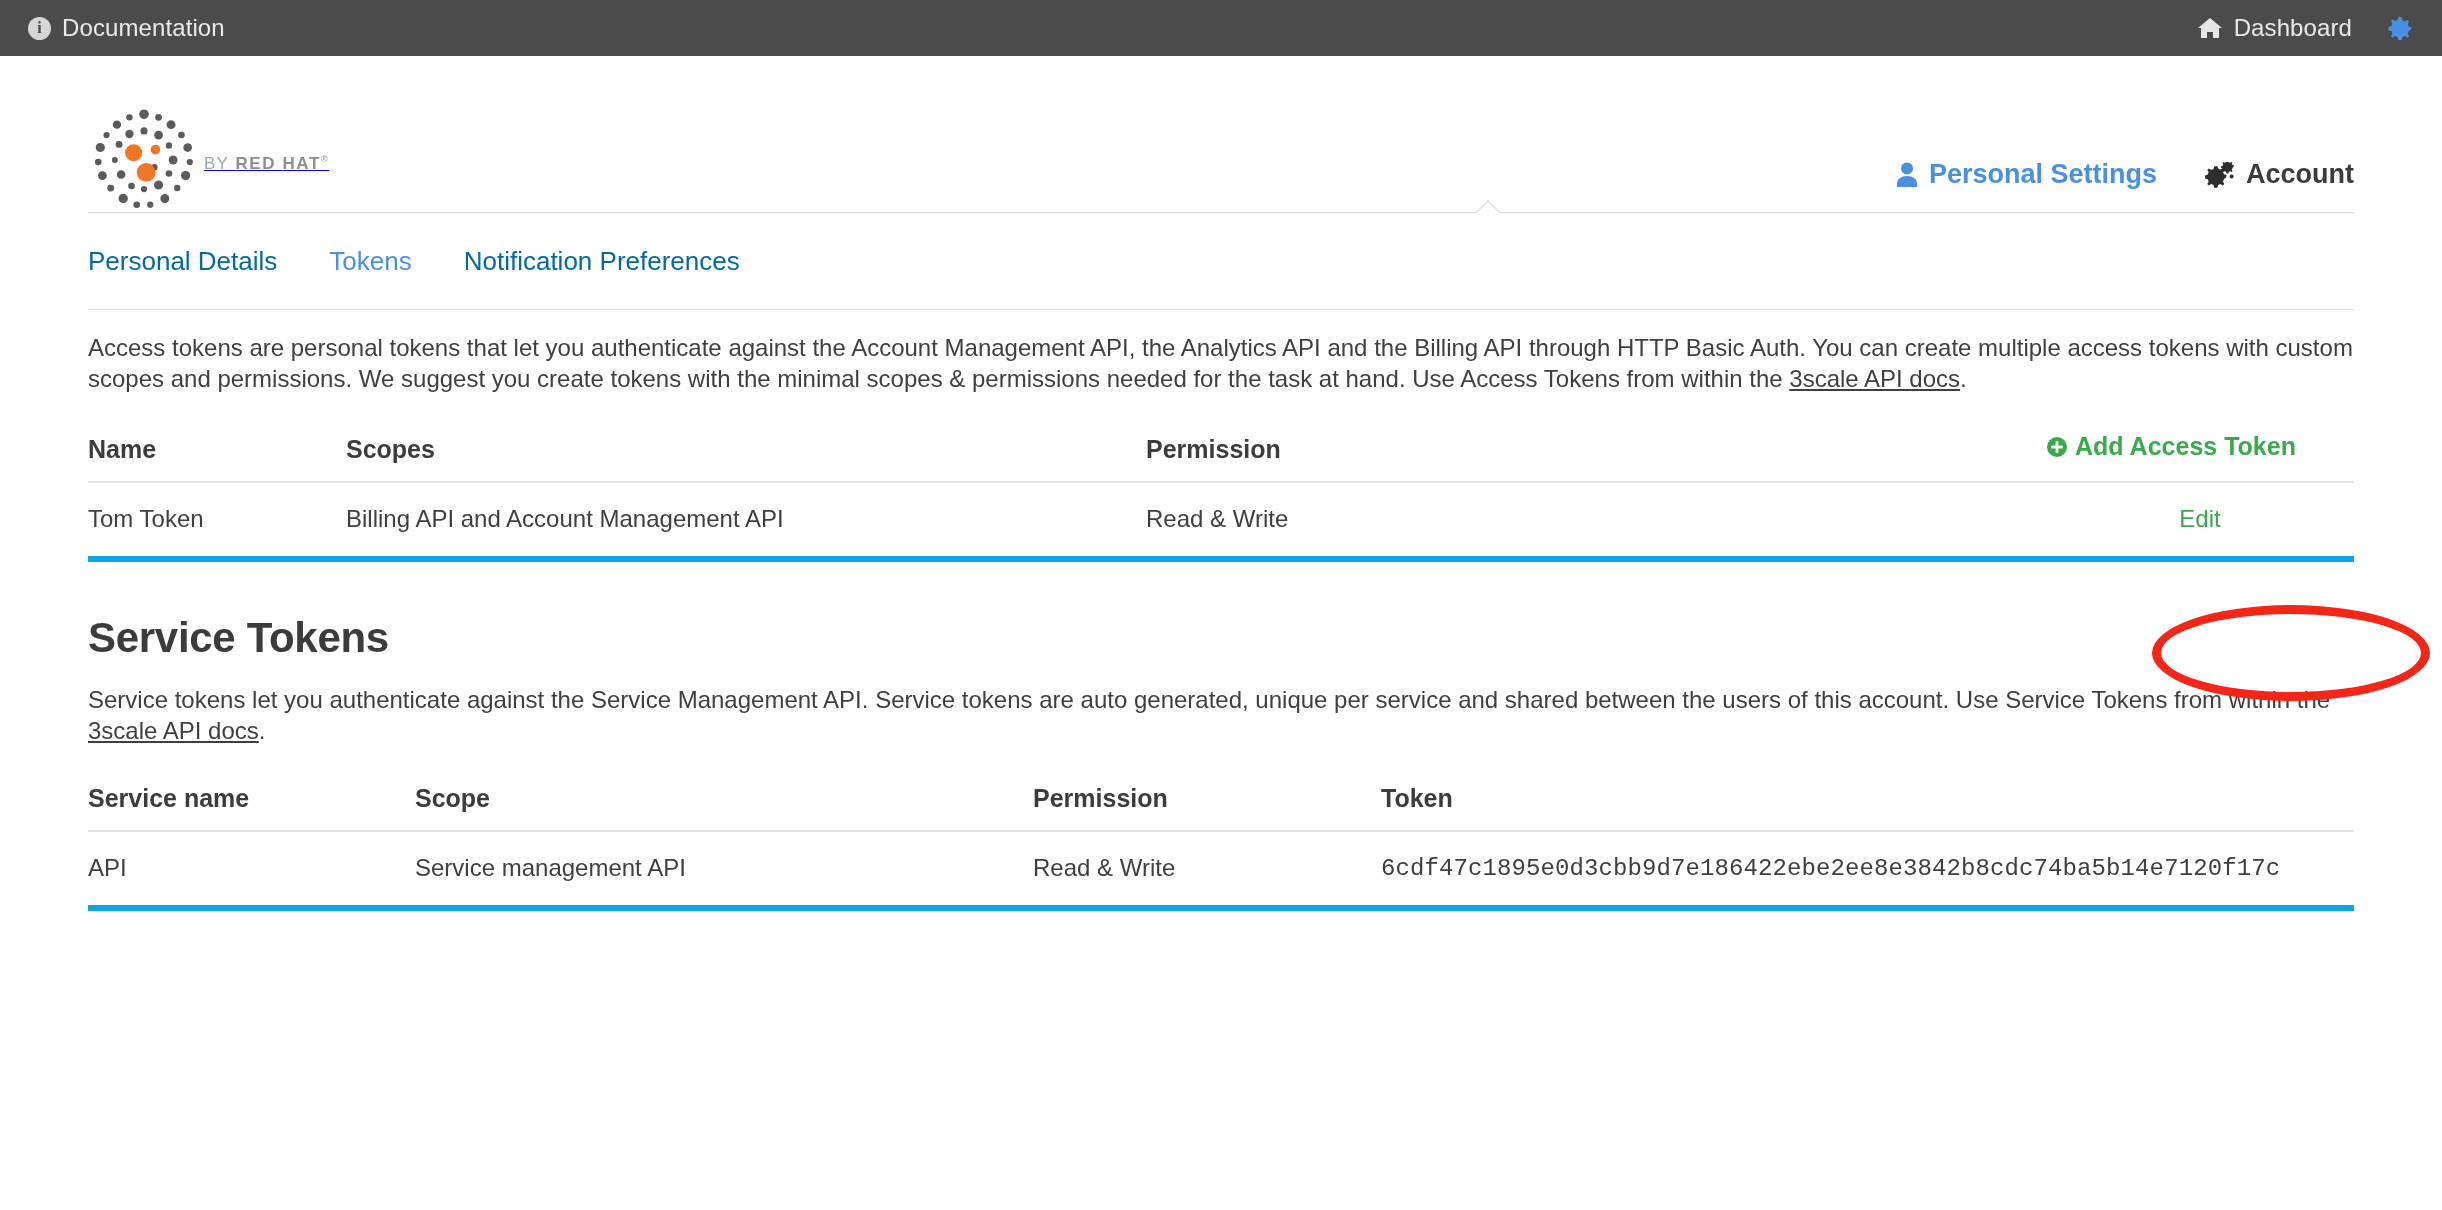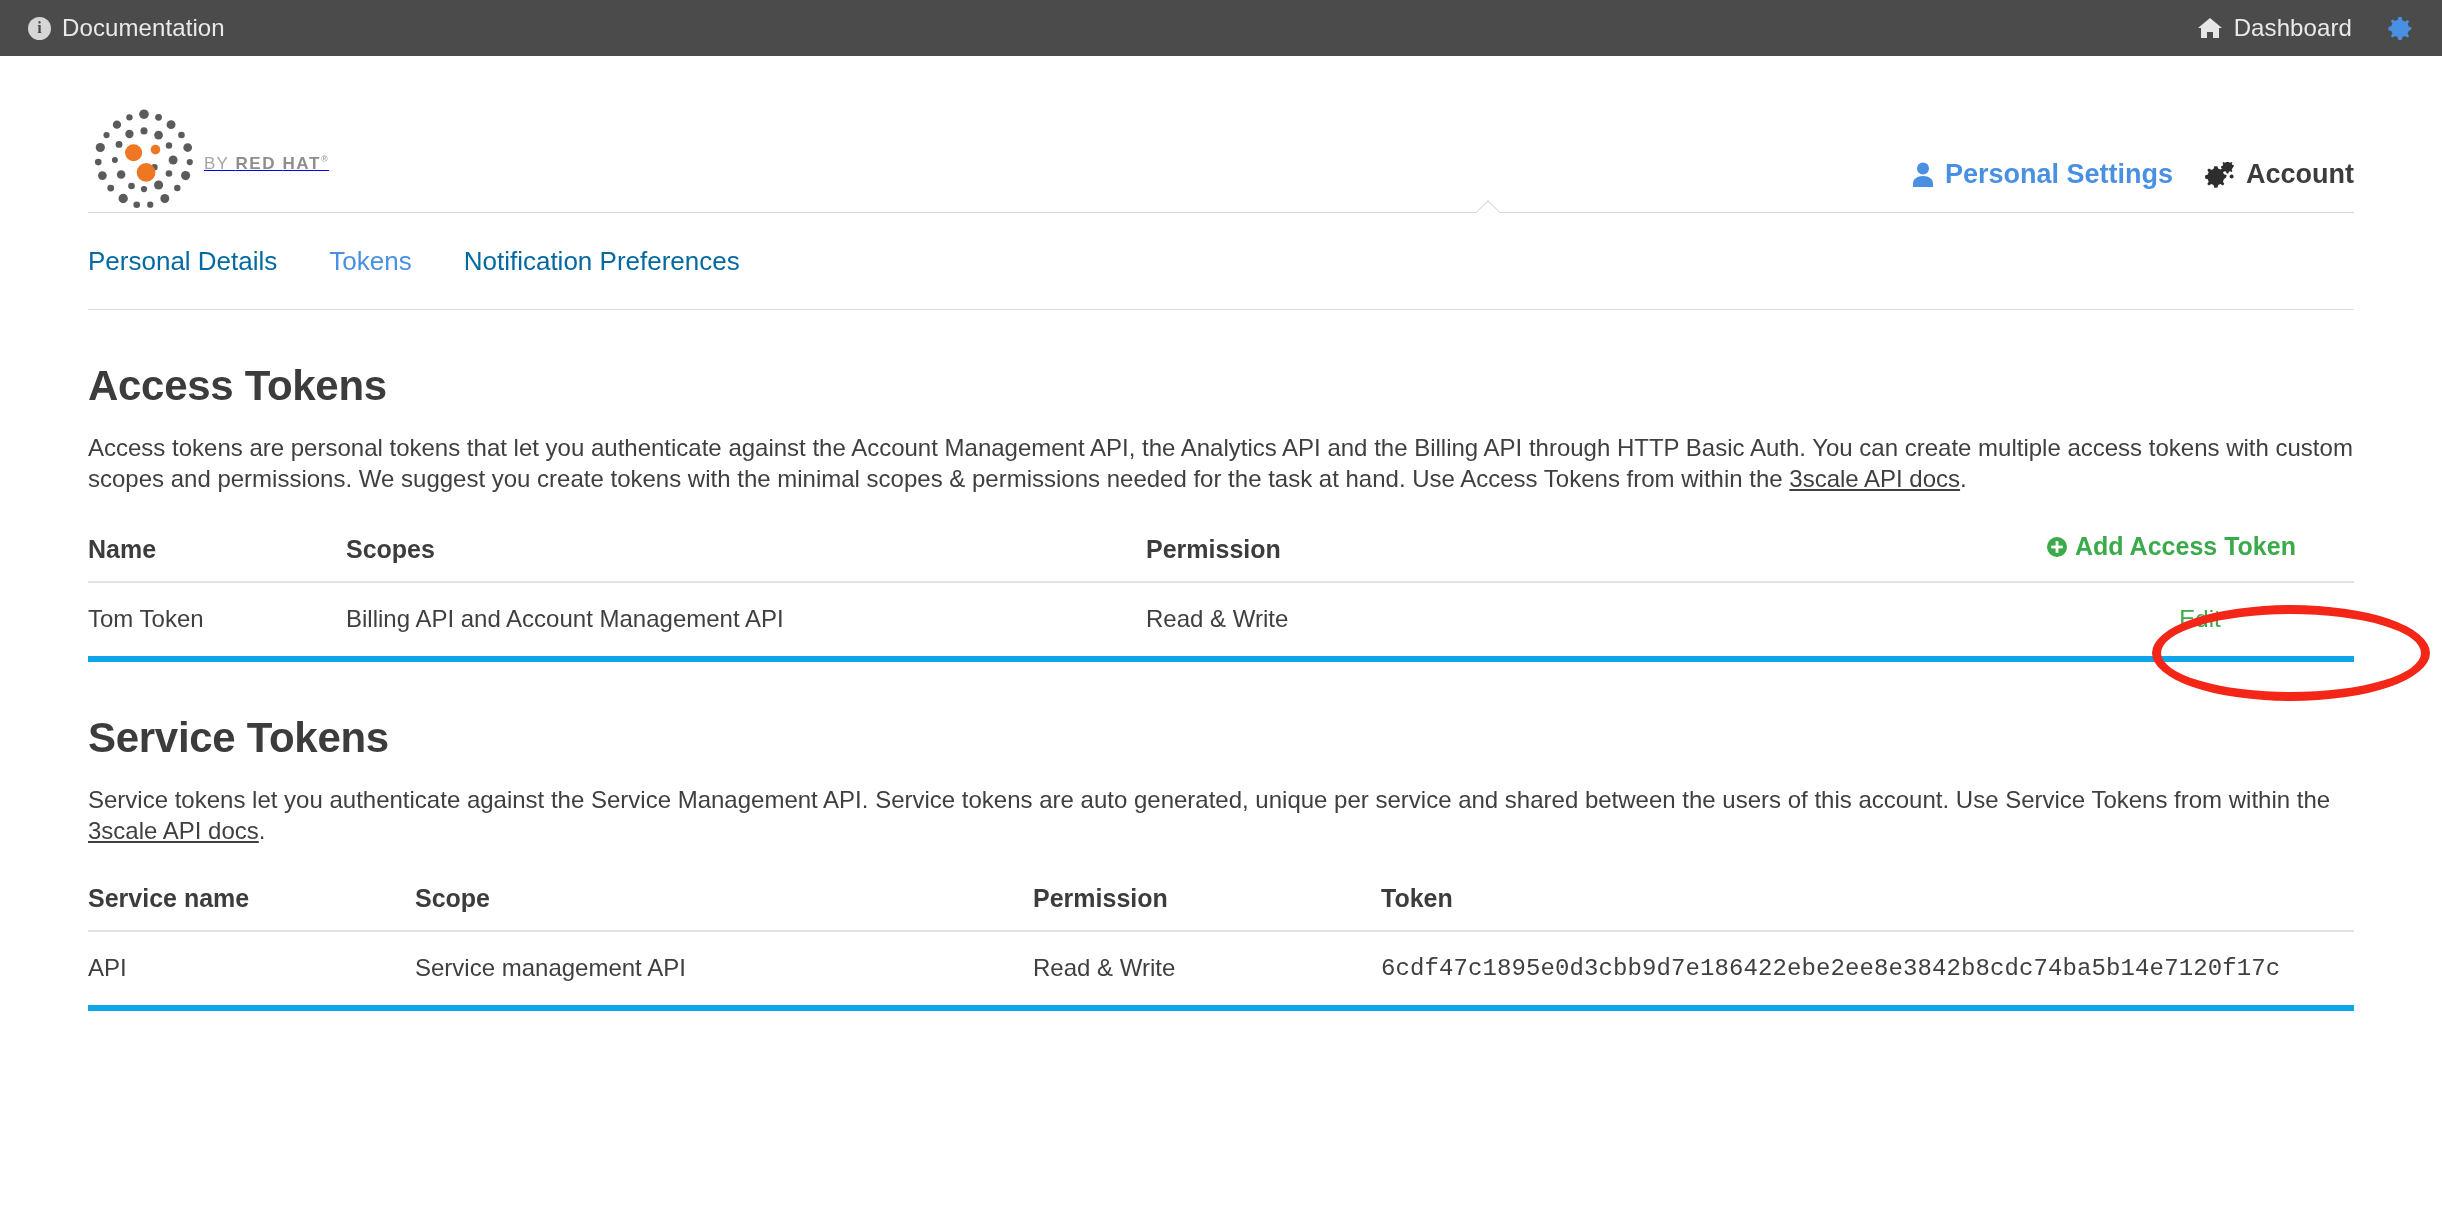--- a/index.html
+++ b/index.html
@@ -87,21 +87,21 @@
     font-weight: 700;
   }
   .logo-byline .by { font-weight: 400; letter-spacing: 1.2px;}
   .logo-byline .rh { color: #8e8e8e; }
   .logo-byline sup { font-size: 9px; vertical-align: super;}
 
   
   .acct-nav {
     display: flex;
     align-items: center;
-    gap: 32px;
+    gap: 48px;
     padding-bottom: 22px;
   }
   .acct-link {
     display: flex; align-items: center; gap: 11px;
     font-size: 27px;
     font-weight: 700;
     text-decoration: none;
     color: #3c3c3c;
     white-space: nowrap;
   }
@@ -364,21 +364,20 @@
 
   <div class="subtabs">
     <a class="subtab" href="#">Personal Details</a>
     <a class="subtab active" href="#">Tokens</a>
     <a class="subtab" href="#">Notification Preferences</a>
   </div>
   <div class="subtabs-rule"></div>
 
   <div class="content">
 
-    <h2 class="section-title">Access Tokens</h2>
     <p class="section-desc"><span>Access tokens are personal tokens that let you authenticate against the Account Management API, the Analytics API and the Billing API through HTTP Basic Auth. You can create multiple access tokens with custom scopes and permissions. We suggest you create tokens with the minimal scopes &amp; permissions needed for the task at hand. Use Access Tokens from within the </span><a href="#">3scale API docs</a><span>.</span></p>
 
     <table class="tok">
       <thead>
         <tr>
           <th class="at-c1">Name</th>
           <th class="at-c2">Scopes</th>
           <th class="at-c3">Permission</th>
           <th class="at-c4 th-action">
             <a class="add-link" href="#">

